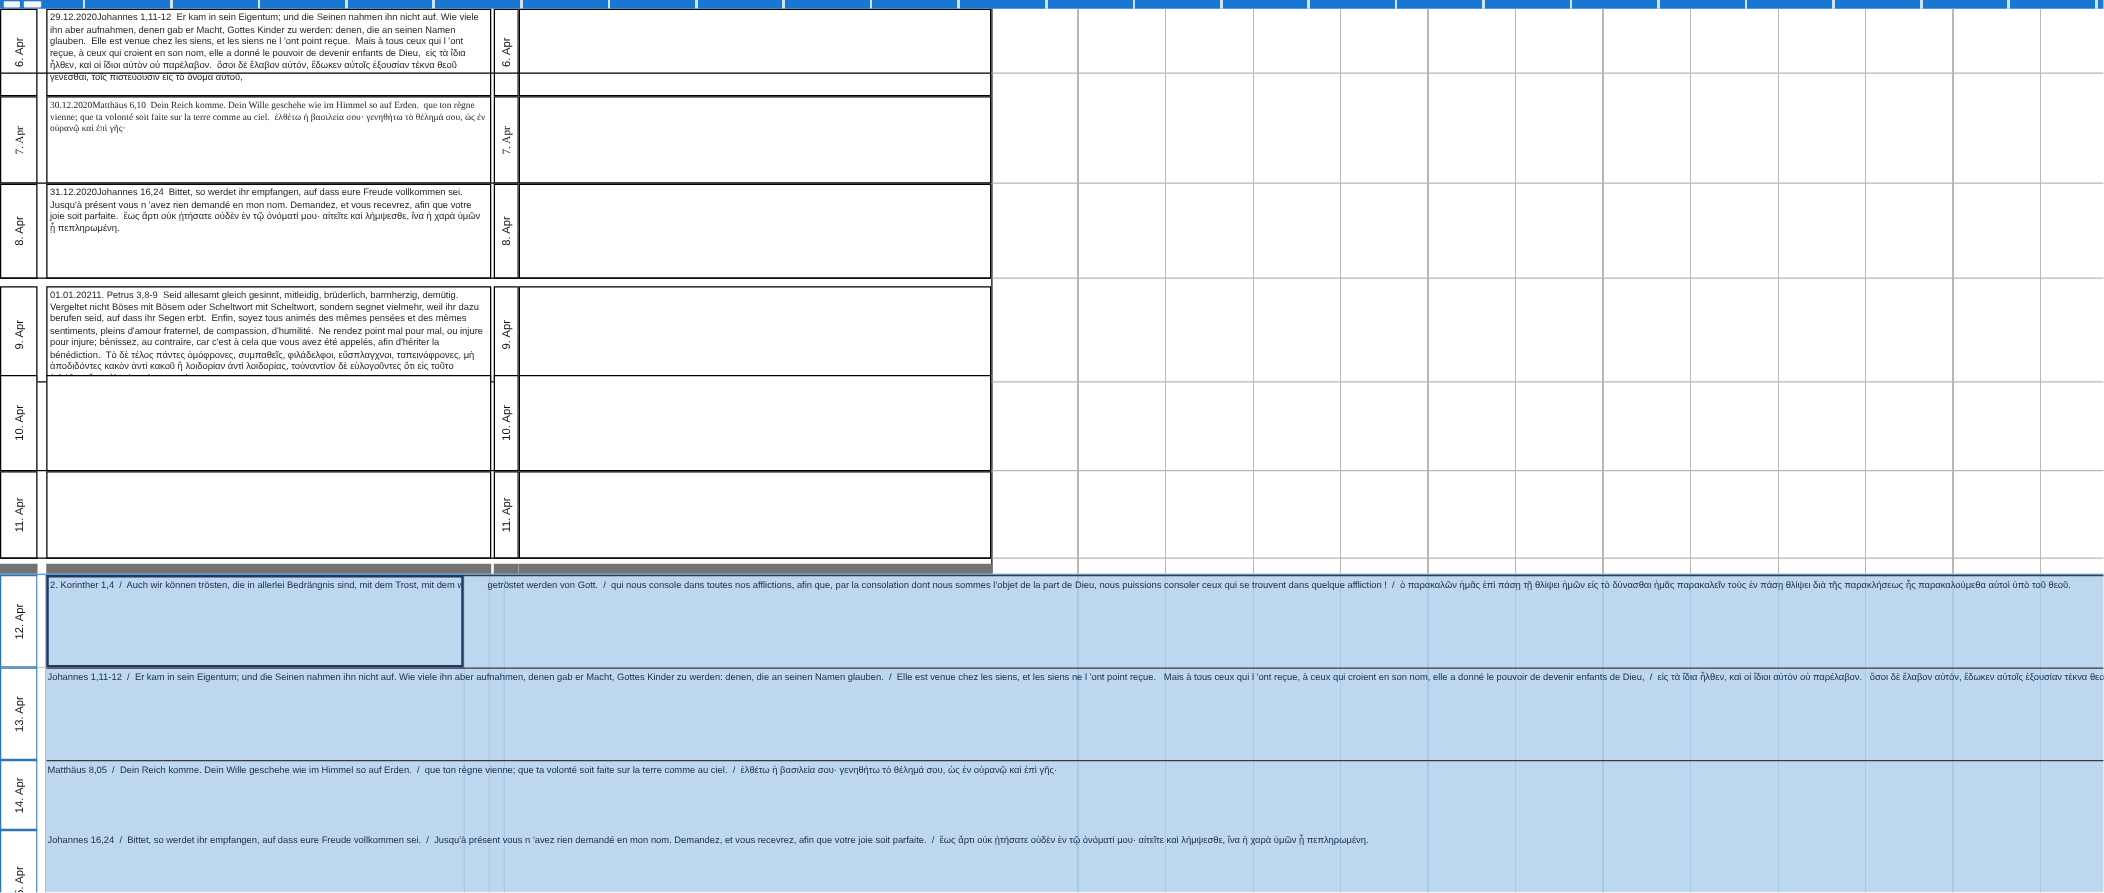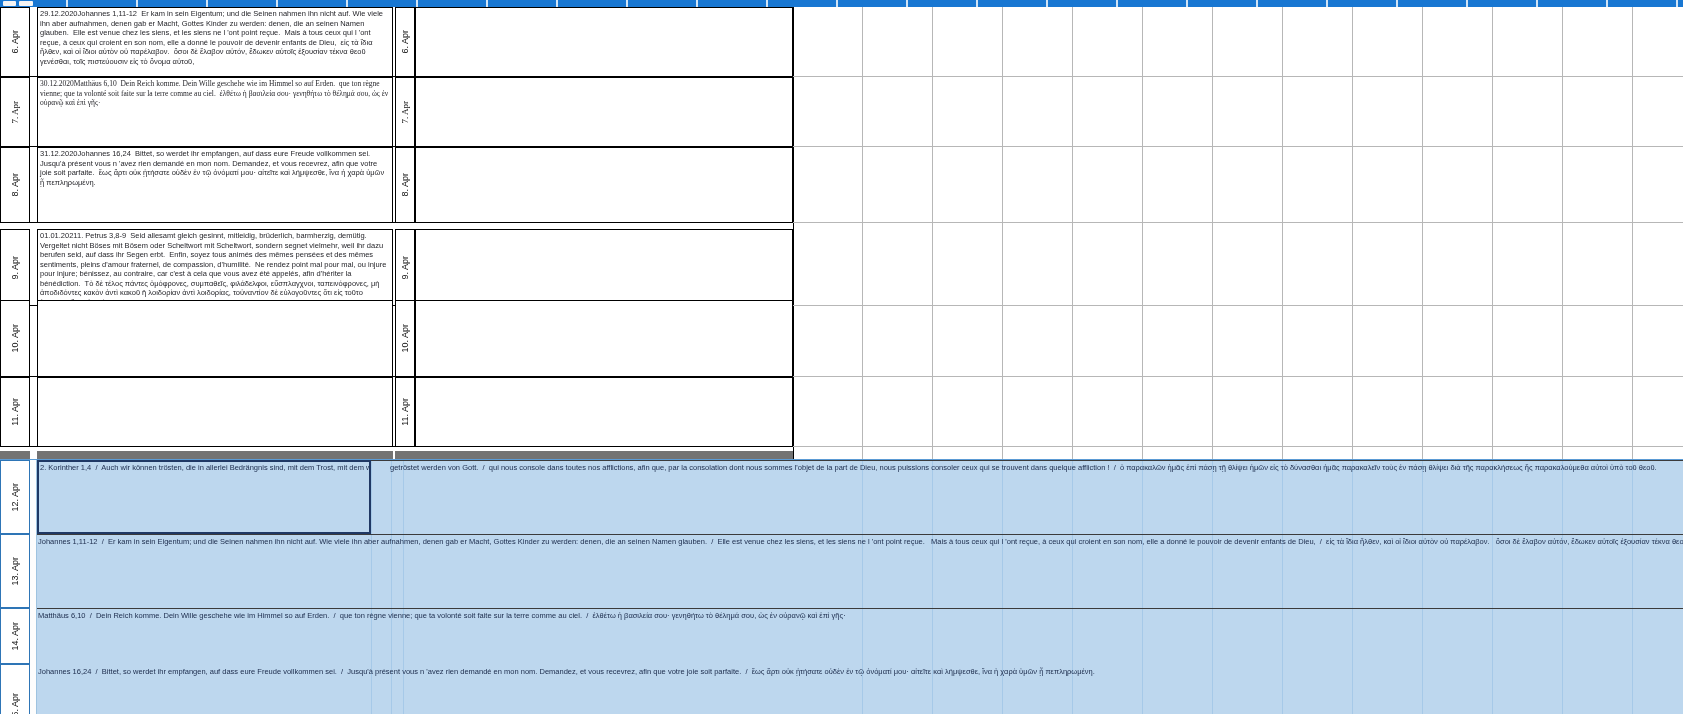--- a/index.html
+++ b/index.html
@@ -51,21 +51,21 @@
 
 <div id="screen">
 
   <div class="abs colbar"></div>
   <div class="abs colbar-box" style="left:3px;width:13px;"></div>
   <div class="abs colbar-box" style="left:19px;width:14px;"></div>
 
   <div class="abs gridcols"></div>
   <div class="abs blackv"></div>
 
-  <div class="abs trow" style="top:7px;height:70px;border-radius:10px;">
+  <div class="abs trow" style="top:7px;height:52px;border-radius:10px;">
     <div class="abs cell datecell" style="height:70px;">
       <span class="vtext">6. Apr</span>
       </div>
     <div class="abs cell textcell" style="height:70px;">
       <div class="celltext">29.12.2020Johannes 1,11-12  Er kam in sein Eigentum; und die Seinen nahmen ihn nicht auf. Wie viele ihn aber aufnahmen, denen gab er Macht, Gottes Kinder zu werden: denen, die an seinen Namen glauben.  Elle est venue chez les siens, et les siens ne l 'ont point reçue.  Mais à tous ceux qui l 'ont reçue, à ceux qui croient en son nom, elle a donné le pouvoir de devenir enfants de Dieu,  εἰς τὰ ἴδια ἦλθεν, καὶ οἱ ἴδιοι αὐτὸν οὐ παρέλαβον.  ὅσοι δὲ ἔλαβον αὐτόν, ἔδωκεν αὐτοῖς ἐξουσίαν τέκνα θεοῦ γενέσθαι, τοῖς πιστεύουσιν εἰς τὸ ὄνομα αὐτοῦ,</div>
       </div>
     <div class="abs cell datecell2" style="height:70px;">
       <span class="vtext">6. Apr</span>
       </div>
     <div class="abs cell textcell2" style="height:70px;"></div>
@@ -184,21 +184,21 @@
       <div class="bgut"></div>
       <div class="abs linetext" style="left:38px;top:3px;">Johannes 1,11-12  /  Er kam in sein Eigentum; und die Seinen nahmen ihn nicht auf. Wie viele ihn aber aufnahmen, denen gab er Macht, Gottes Kinder zu werden: denen, die an seinen Namen glauben.  /  Elle est venue chez les siens, et les siens ne l 'ont point reçue.   Mais à tous ceux qui l 'ont reçue, à ceux qui croient en son nom, elle a donné le pouvoir de devenir enfants de Dieu,  /  εἰς τὰ ἴδια ἦλθεν, καὶ οἱ ἴδιοι αὐτὸν οὐ παρέλαβον.   ὅσοι δὲ ἔλαβον αὐτόν, ἔδωκεν αὐτοῖς ἐξουσίαν τέκνα θεοῦ γενέσθαι, τοῖς πιστεύουσιν εἰς τὸ ὄνομα αὐτοῦ,</div>
       <div class="brow-sep"></div>
     </div>
 
     <div class="abs brow" style="top:148px;height:56px;">
       <div class="bdatecell">
         <span class="vtext">14. Apr</span>
         </div>
       <div class="bgut"></div>
-      <div class="abs linetext" style="left:38px;top:3px;">Matthäus 6,10  /  Dein Reich komme. Dein Wille geschehe wie im Himmel so auf Erden.  /  que ton règne vienne; que ta volonté soit faite sur la terre comme au ciel.  /  ἐλθέτω ἡ βασιλεία σου· γενηθήτω τὸ θέλημά σου, ὡς ἐν οὐρανῷ καὶ ἐπὶ γῆς·</div>
+      <div class="abs linetext" style="left:38px;top:3px;">Matthäus 8,05  /  Dein Reich komme. Dein Wille geschehe wie im Himmel so auf Erden.  /  que ton règne vienne; que ta volonté soit faite sur la terre comme au ciel.  /  ἐλθέτω ἡ βασιλεία σου· γενηθήτω τὸ θέλημά σου, ὡς ἐν οὐρανῷ καὶ ἐπὶ γῆς·</div>
       <div class="brow-sep"></div>
     </div>
 
     <div class="abs brow" style="top:204px;height:51px;">
       <div class="bdatecell" style="border-bottom:none;">
         <span class="vtext" style="position:absolute;top:28px;">15. Apr</span>
         </div>
       <div class="bgut"></div>
       <div class="abs linetext" style="left:38px;top:3px;">Johannes 16,24  /  Bittet, so werdet ihr empfangen, auf dass eure Freude vollkommen sei.  /  Jusqu'à présent vous n 'avez rien demandé en mon nom. Demandez, et vous recevrez, afin que votre joie soit parfaite.  /  ἕως ἄρτι οὐκ ᾐτήσατε οὐδὲν ἐν τῷ ὀνόματί μου· αἰτεῖτε καὶ λήμψεσθε, ἵνα ἡ χαρὰ ὑμῶν ᾖ πεπληρωμένη.</div>
     </div>

